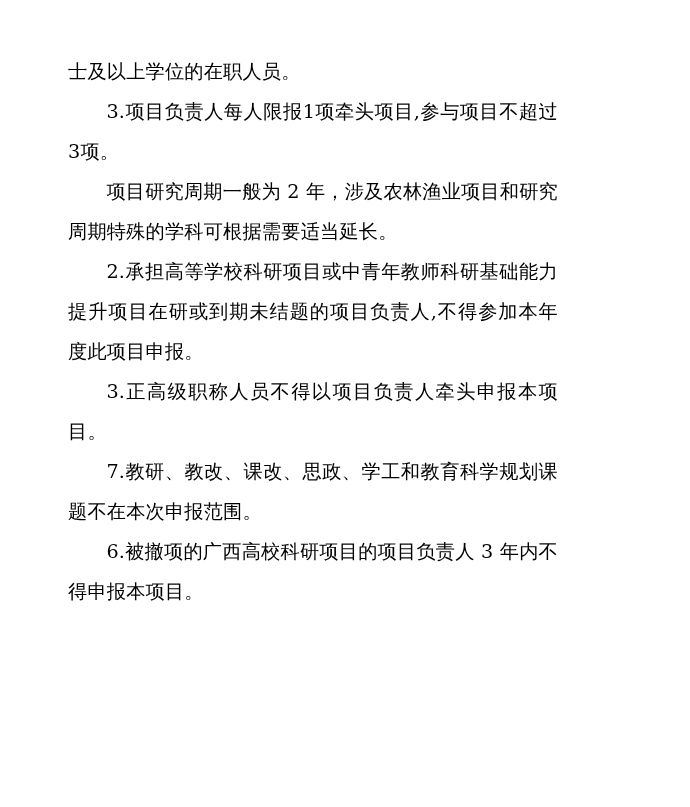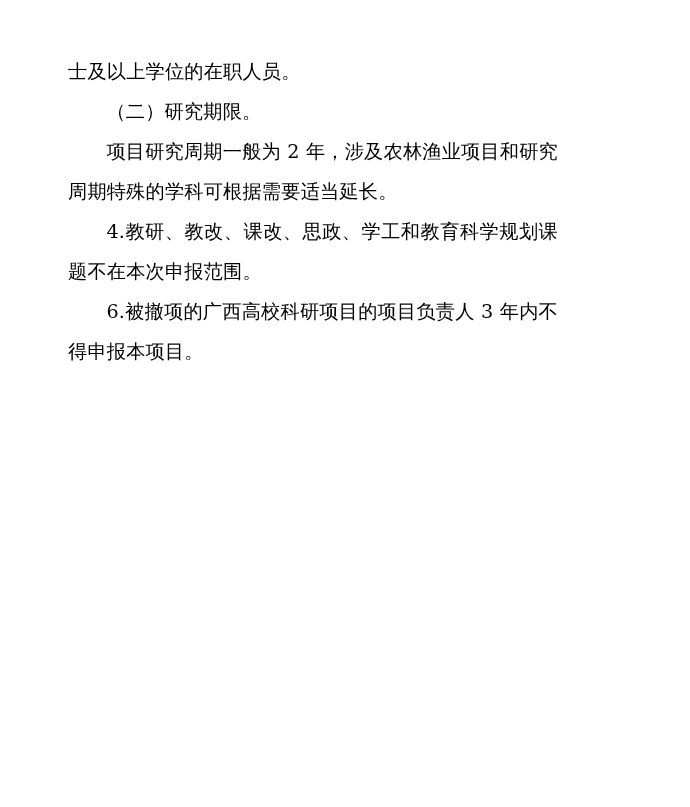--- a/index.html
+++ b/index.html
@@ -36,18 +36,20 @@
     margin: 0;
     text-indent: 2em;
   }
 </style>
 </head>
 <body>
 
 <div class="page">
   <div class="doc-body">
     <p class="para">士及以上学位的在职人员。</p>
-    <p class="indent">（二）研究期限。</p>
+    <p class="indent">3.项目负责人每人限报1项牵头项目,参与项目不超过3项。</p>
     <p class="indent">项目研究周期一般为 2 年，涉及农林渔业项目和研究周期特殊的学科可根据需要适当延长。</p>
-    <p class="indent">4.教研、教改、课改、思政、学工和教育科学规划课题不在本次申报范围。</p>
+    <p class="indent">2.承担高等学校科研项目或中青年教师科研基础能力提升项目在研或到期未结题的项目负责人,不得参加本年度此项目申报。</p>
+    <p class="indent">3.正高级职称人员不得以项目负责人牵头申报本项目。</p>
+    <p class="indent">7.教研、教改、课改、思政、学工和教育科学规划课题不在本次申报范围。</p>
     <p class="indent">6.被撤项的广西高校科研项目的项目负责人 3 年内不得申报本项目。</p>
   </div>
 </div>
 
 </body></html>

